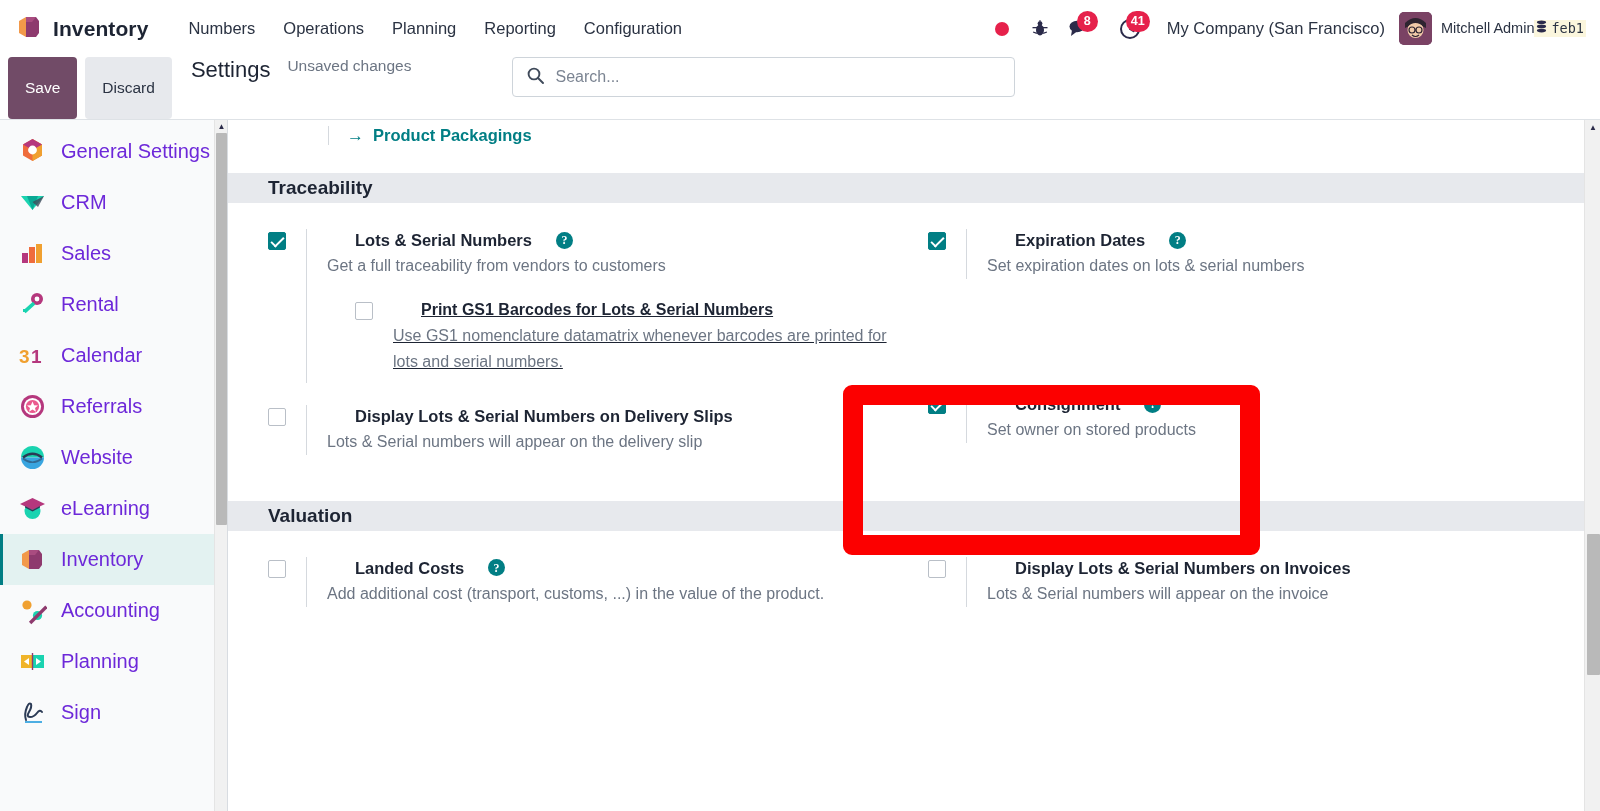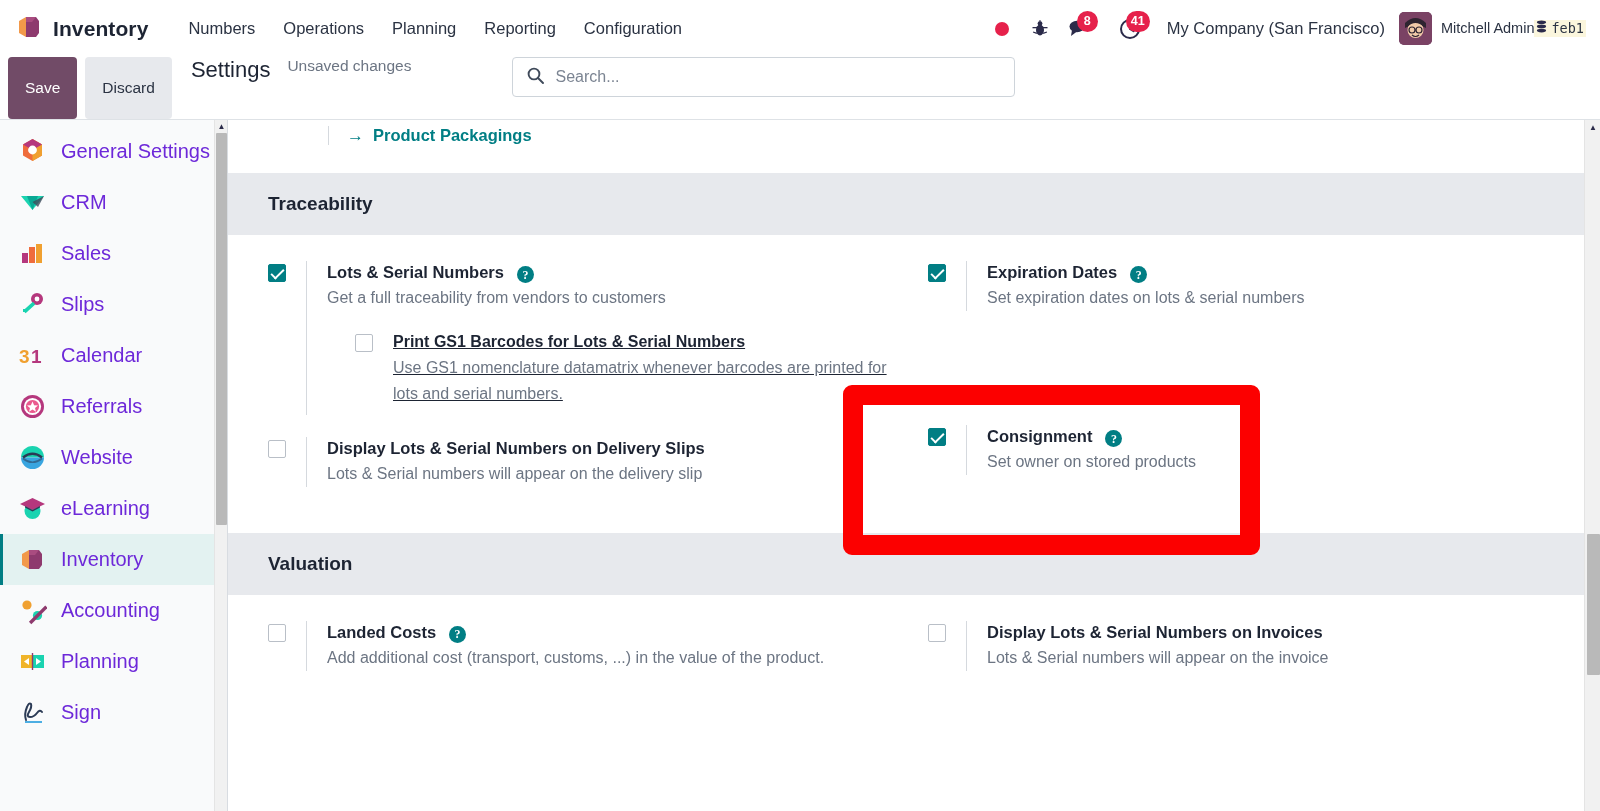--- a/index.html
+++ b/index.html
@@ -152,21 +152,21 @@
     display: inline-flex; align-items: center; gap: 9px;
     font-size: 16.5px; font-weight: 700; color: #017e84; cursor: pointer;
     text-decoration: none;
   }
   .setting-link .arw { font-size: 17px; line-height: 1; }
 
   .block-left-rule { border-left: 1px solid #d5d9de; padding-left: 18px; }
 
   .section-head {
     background: #e7e9ed;
-    height: 62px;
+    height: 30px;
     display: flex; align-items: center;
     padding-left: 40px;
     font-size: 19px; font-weight: 700; color: #1d2433;
     margin-top: 28px;
   }
 
   .grid2 {
     display: flex;
     padding: 26px 0 6px 0;
   }
@@ -189,21 +189,21 @@
     left: 5px; top: 1px; width: 5px; height: 11px;
     border: solid #fff; border-width: 0 2px 2px 0;
     transform: rotate(45deg);
   }
   .txtcell {
     border-left: 1px solid #d5d9de; padding-left: 20px; flex: 1; min-width: 0;
   }
   .txtcell.norule { border-left: 0; padding-left: 0; }
   .s-title {
     font-size: 16.5px; font-weight: 700; color: #1d2433;
-    display: flex; align-items: flex-end; gap: 13px; line-height: 1.35;
+    display: flex; align-items: center; gap: 24px; line-height: 1.35; margin-left: 28px;
   }
   .s-desc {
     font-size: 16px; color: #6c7583; line-height: 1.62; margin-top: 2px;
     max-width: 530px;
   }
   .help {
     width: 17px; height: 17px; border-radius: 50%;
     background: #017e84; color: #fff;
     font-size: 12px; font-weight: 700;
     display: inline-flex; align-items: center; justify-content: center;
@@ -384,21 +384,21 @@
 
       <div class="sb-item">
         <span class="sb-ico">
           <svg width="29" height="29" viewBox="0 0 29 29">
             <circle cx="19" cy="9" r="6" fill="#b5377d"></circle>
             <circle cx="19" cy="9" r="2.4" fill="#fff"></circle>
             <rect x="5" y="16" width="13" height="3.6" fill="#1ad3b0" transform="rotate(-42 11 18)"></rect>
             <rect x="5" y="19" width="4" height="3" fill="#1ad3b0"></rect>
           </svg>
         </span>
-        <span class="sb-label">Slips</span>
+        <span class="sb-label">Rental</span>
       </div>
 
       <div class="sb-item">
         <span class="sb-ico">
           <svg width="29" height="29" viewBox="0 0 29 29">
             <text x="1" y="22" font-family="Liberation Sans" font-size="19" font-weight="700" fill="#f0a030">3</text>
             <text x="13" y="22" font-family="Liberation Sans" font-size="19" font-weight="700" fill="#b5377d">1</text>
           </svg>
         </span>
         <span class="sb-label">Calendar</span>

